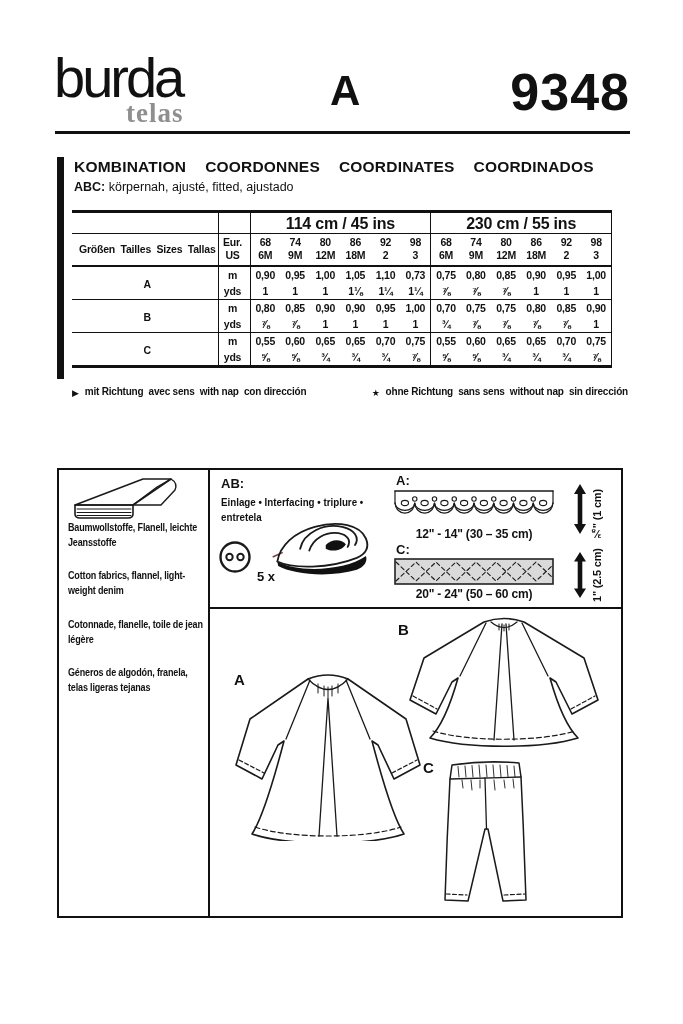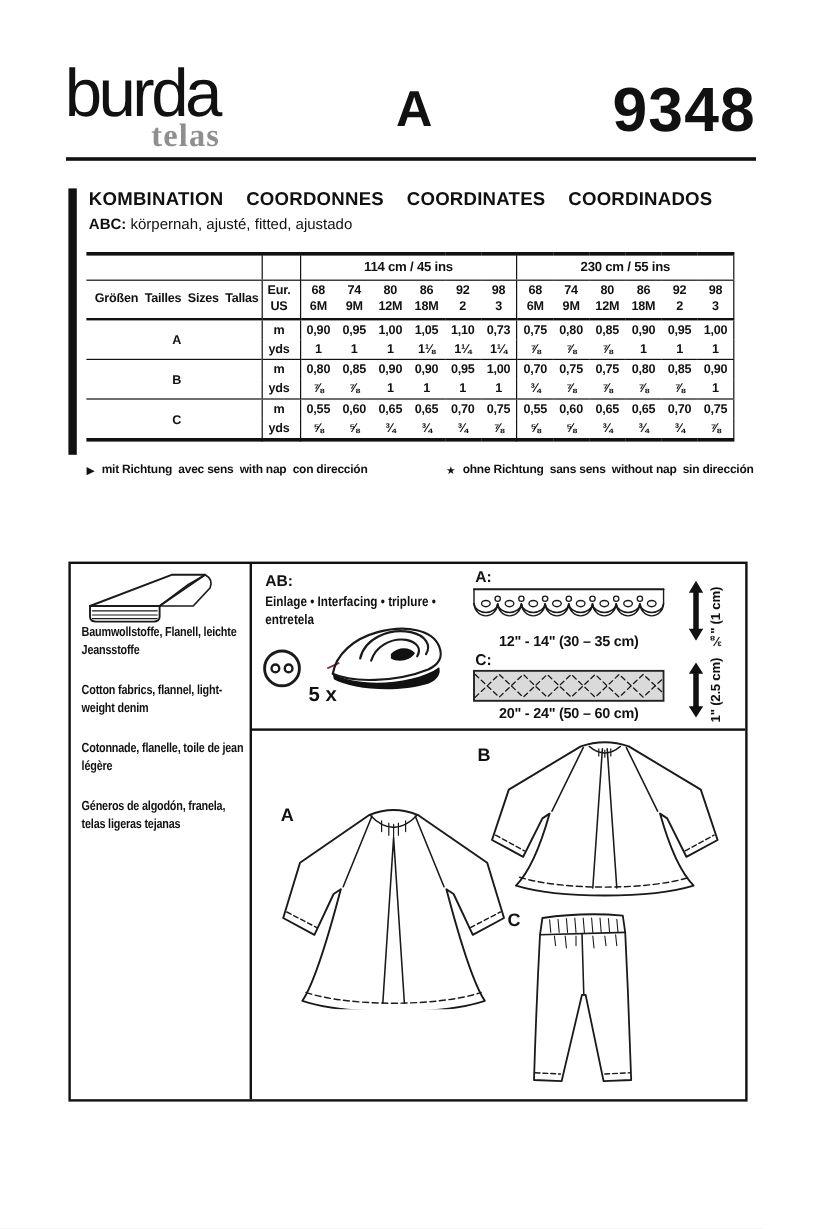--- a/index.html
+++ b/index.html
@@ -21,21 +21,21 @@
   .main-heading{left:74px;top:158px;font-size:15.5px;font-weight:bold;letter-spacing:.2px;word-spacing:5px;}
   .abc-line{left:74px;top:180px;font-size:12.5px;}
   .abc-line b{font-weight:bold;}
 
   
   .sizes-table{position:absolute;left:72px;top:210px;width:540px;border-collapse:collapse;table-layout:fixed;
                border-top:3.5px solid #111;border-bottom:3px solid #111;border-right:1.6px solid #111;
                font-weight:bold;letter-spacing:-0.2px;}
   .sizes-table td{padding:0;font-size:10.5px;line-height:13px;text-align:center;vertical-align:middle;}
   .r1 td{height:20px;border-bottom:1px solid #111;}
-  .r1 .grp{font-size:11px;border-left:1.6px solid #111;}
+  .r1 .grp{font-size:16px;border-left:1.6px solid #111;}
   .r2 td{border-bottom:2.6px solid #111;padding:2px 0 3px;}
   .r2 span{display:block;line-height:13px;}
   .unit{text-align:right;padding-right:3px !important;border-left:1px solid #111;border-right:1.4px solid #111;}
   .lbl{text-align:left;padding-left:5px !important;}
   .rl{vertical-align:top;font-size:11.5px;padding-top:2px !important;}
   .mrow td{border-top:1px solid #111;}
   .v{height:16px;}
   .g{border-left:1.6px solid #111;}
 
   
@@ -45,21 +45,21 @@
 
   
   .mid-box{left:57px;top:468px;width:562px;height:446px;border:2px solid #111;}
   .sidebar{position:absolute;left:0;top:0;bottom:0;width:149px;border-right:2px solid #111;}
   .fab-text{position:absolute;left:9px;font-size:11px;font-weight:bold;line-height:15px;
             letter-spacing:-0.2px;width:168px;transform:scaleX(0.82);transform-origin:0 0;}
   .notions-box{position:absolute;left:151px;top:0;right:0;height:137px;border-bottom:2px solid #111;}
   .ab-label{left:11px;top:6px;font-size:13px;font-weight:bold;text-align:right;}
   .interfacing-text{left:11px;top:25px;font-size:11.5px;font-weight:bold;line-height:15px;
                     width:185px;transform:scaleX(0.85);transform-origin:0 0;}
-  .btn-count{left:47px;top:99px;font-size:17px;font-weight:bold;}
+  .btn-count{left:47px;top:99px;font-size:13px;font-weight:bold;}
   .trim-label{font-size:13px;font-weight:bold;}
   .trim-caption{width:160px;text-align:center;font-size:12px;font-weight:bold;letter-spacing:-0.2px;}
   .vert{writing-mode:vertical-rl;transform:rotate(180deg);font-size:11px;font-weight:bold;letter-spacing:-0.2px;}
 
   .garments{position:absolute;left:151px;top:139px;right:0;bottom:0;}
   .g-label{position:absolute;font-size:15px;font-weight:bold;}
 
   
   .footer{left:55px;right:53px;top:926px;font-size:13px;letter-spacing:.2px;}
   .footer .l1{word-spacing:3px;}

